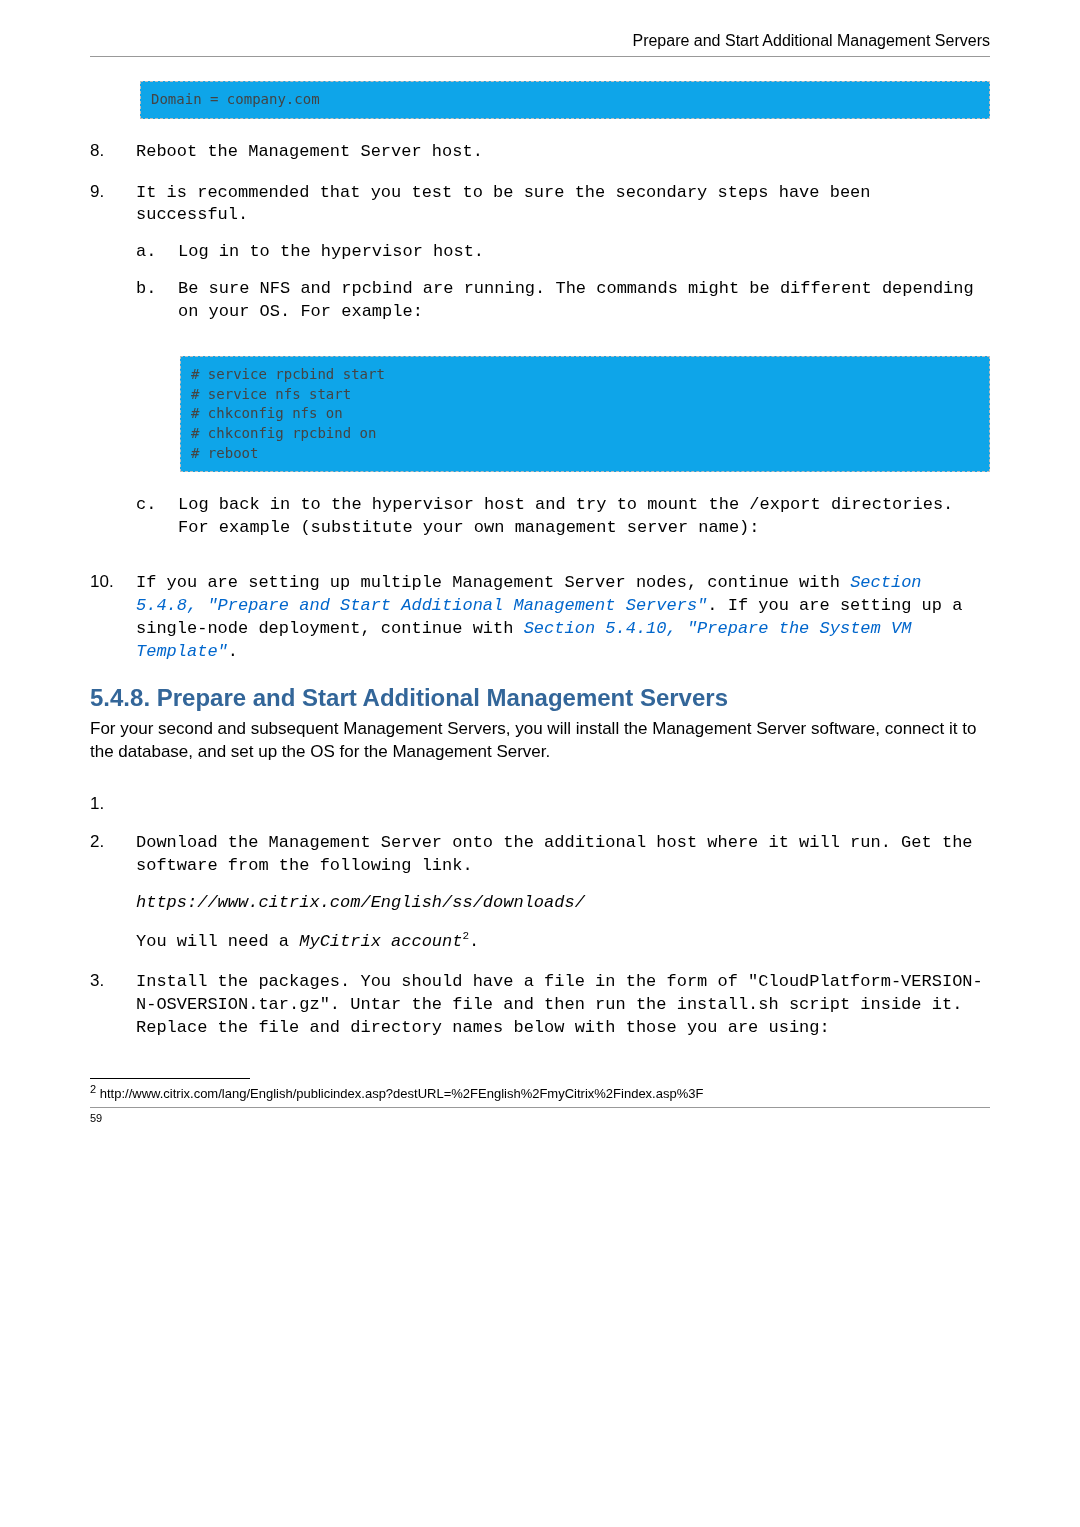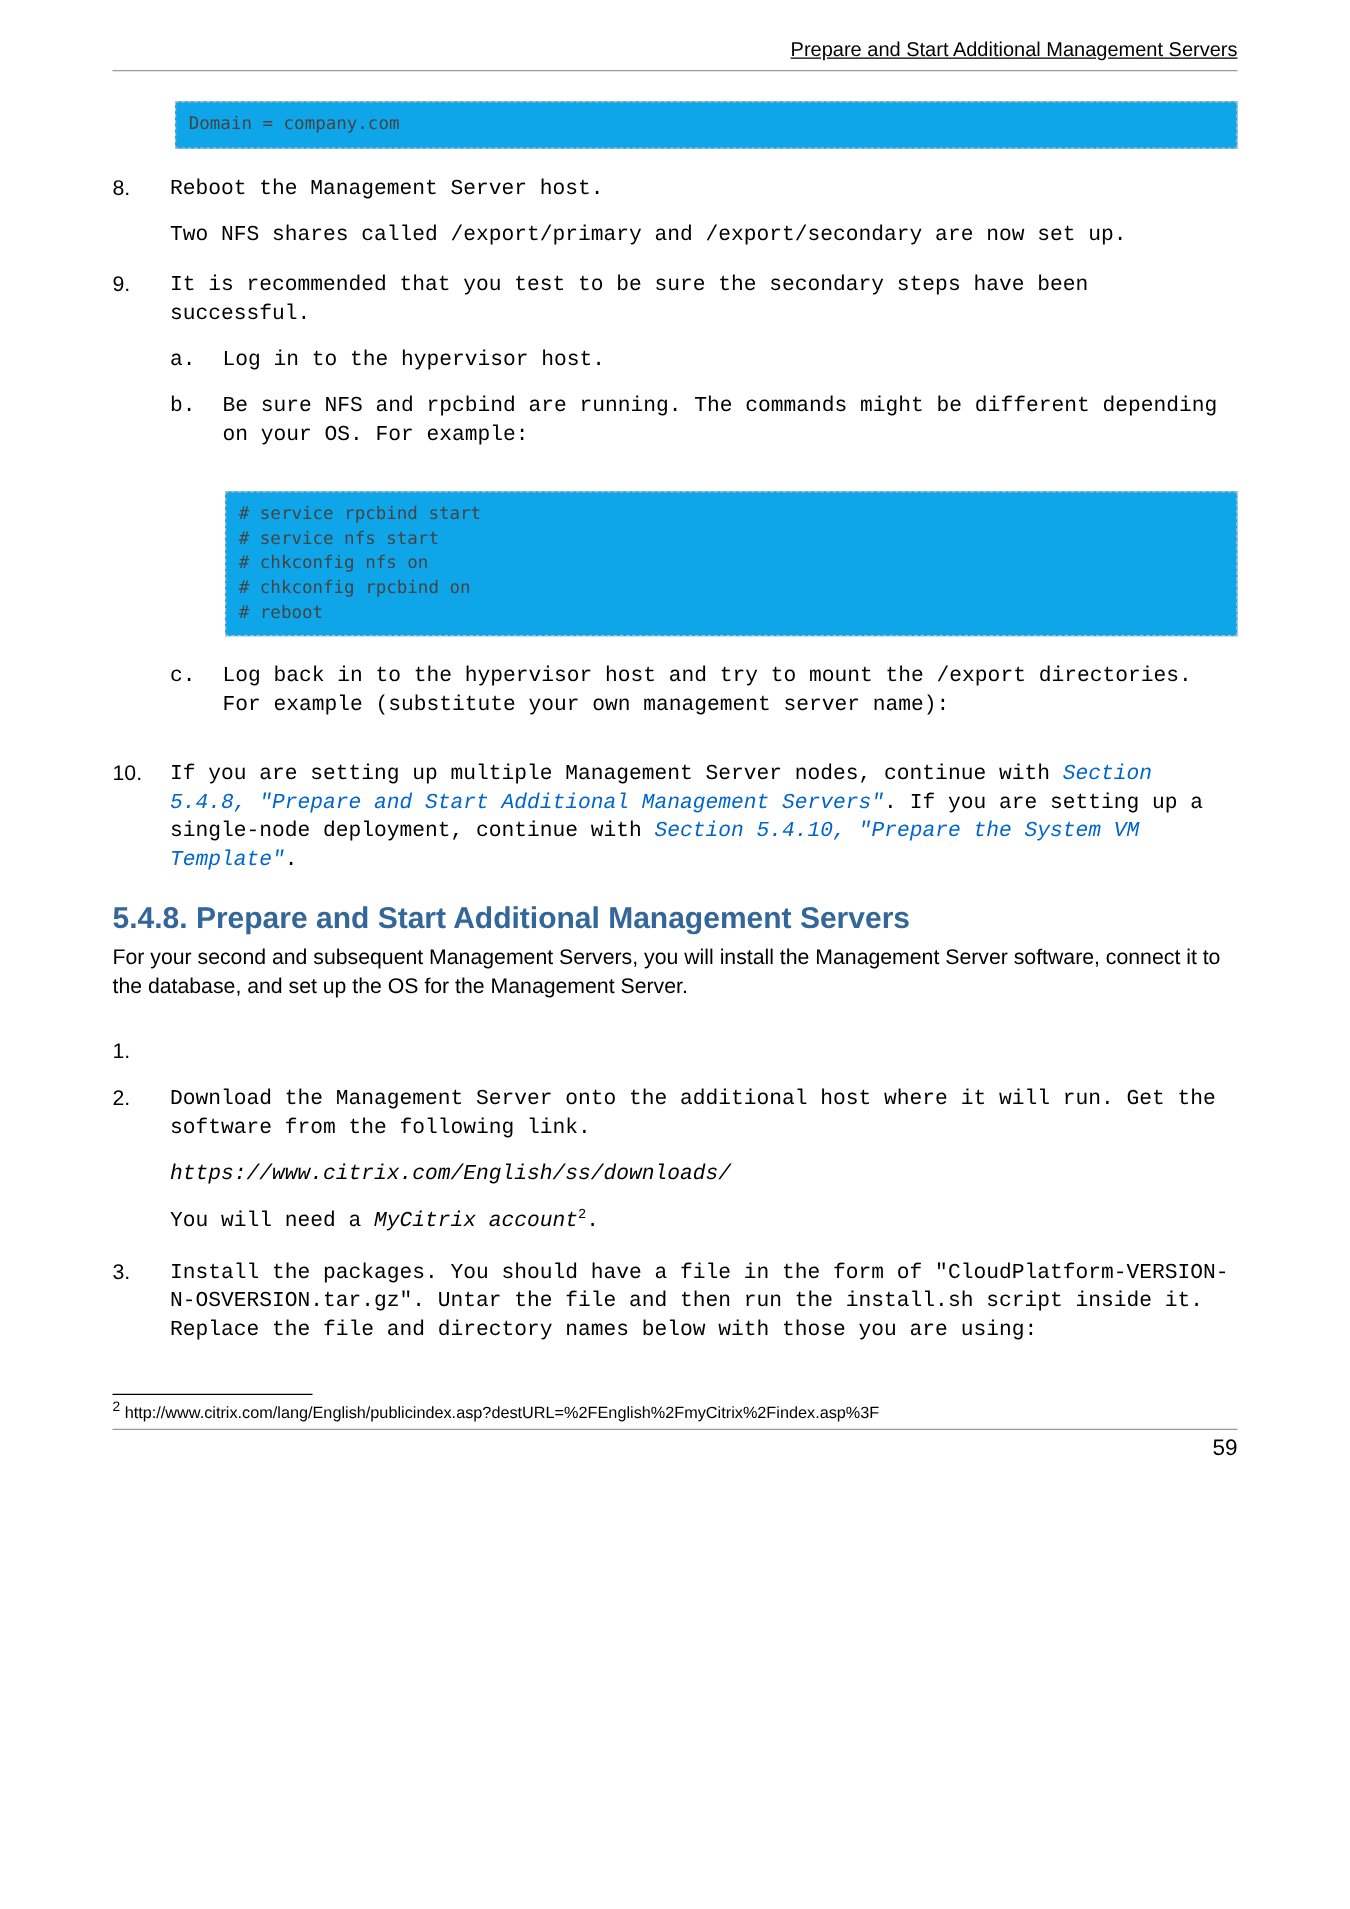--- a/index.html
+++ b/index.html
@@ -1,56 +1,55 @@
 <!DOCTYPE html>
 <html><head>
 <meta charset="utf-8">
 <style>
   * { box-sizing: border-box; margin: 0; padding: 0; }
   html, body { width: 1080px; background: #fff; font-family: "Liberation Sans", Arial, sans-serif; color: #000; }
   .page { width: 1080px; padding: 32px 90px 28px 90px; position: relative; }
-  .running-head { text-align: right; font-size: 16px; color: #000; padding-bottom: 6px; border-bottom: 1px solid #999; margin-bottom: 28px; text-decoration: underline; }
+  .running-head { text-align: right; font-size: 16px; color: #000; padding-bottom: 6px; border-bottom: 1px solid #999; margin-bottom: 28px; }
   .codebox { background: #0ea5e9; border: 1px dashed #bdbdbd; padding: 8px 10px; font-family: "DejaVu Sans Mono", Menlo, monospace; font-size: 14px; line-height: 1.4; white-space: pre; color: #444; }
   .codebox.first { margin-left: 50px; margin-bottom: 22px; margin-top: -4px; }
   .codebox.nested { margin-left: 90px; margin-bottom: 22px; margin-top: 14px; }
   ol.top { list-style: none; padding-left: 0; }
   ol.top > li { margin-bottom: 18px; }
   ol.top > li .num { display: table-cell; width: 46px; vertical-align: top; font-size: 17px; }
   ol.top > li .body { display: table-cell; vertical-align: top; font-size: 17px; line-height: 1.35; font-family: Liberation Mono, monospace; }
   ol.sub { list-style: none; padding-left: 0; margin-top: 14px; }
   ol.sub > li { margin-bottom: 14px; }
   ol.sub > li .snum { display: table-cell; width: 42px; vertical-align: top; font-size: 17px; }
   ol.sub > li .sbody { display: table-cell; vertical-align: top; font-size: 17px; line-height: 1.35; }
   .para { font-size: 17px; line-height: 1.35; margin-top: 14px; }
   h2.section { color: #336699; font-size: 24px; font-weight: bold; margin-top: 20px; margin-bottom: 6px; }
   .sect-intro { font-size: 17px; line-height: 1.35; margin-bottom: 30px; }
   a.xref { color: #0066cc; font-style: italic; text-decoration: none; }
   a.ext { color: #000000; font-style: italic; text-decoration: none; }
   sup { font-size: 11px; vertical-align: super; font-style: normal; }
   .footnote-rule { border: none; border-top: 1.5px solid #000; width: 160px; margin-top: 38px; margin-bottom: 4px; }
   .footnote { font-size: 13px; }
   .bottom-rule { border: none; border-top: 1px solid #999; margin-top: 6px; }
-  .pagenum { text-align: right; font-size: 18px; margin-top: 4px; }
+  .pagenum { font-size: 11px; margin-top: 4px; }
 </style>
 </head>
 <body>
 
 <div class="page">
 
   <div class="running-head">Prepare and Start Additional Management Servers</div>
 
   <div class="codebox first">Domain = company.com</div>
 
   <ol class="top">
 
     <li>
       <span class="num">8.</span>
       <span class="body">
         <span>Reboot the Management Server host.</span>
-        <div class="para">Two NFS shares called /export/primary and /export/secondary are now set up.</div>
       </span>
     </li>
 
     <li>
       <span class="num">9.</span>
       <span class="body">
         <span>It is recommended that you test to be sure the secondary steps have been successful.</span>
         <ol class="sub">
           <li>
             <span class="snum">a.</span>

